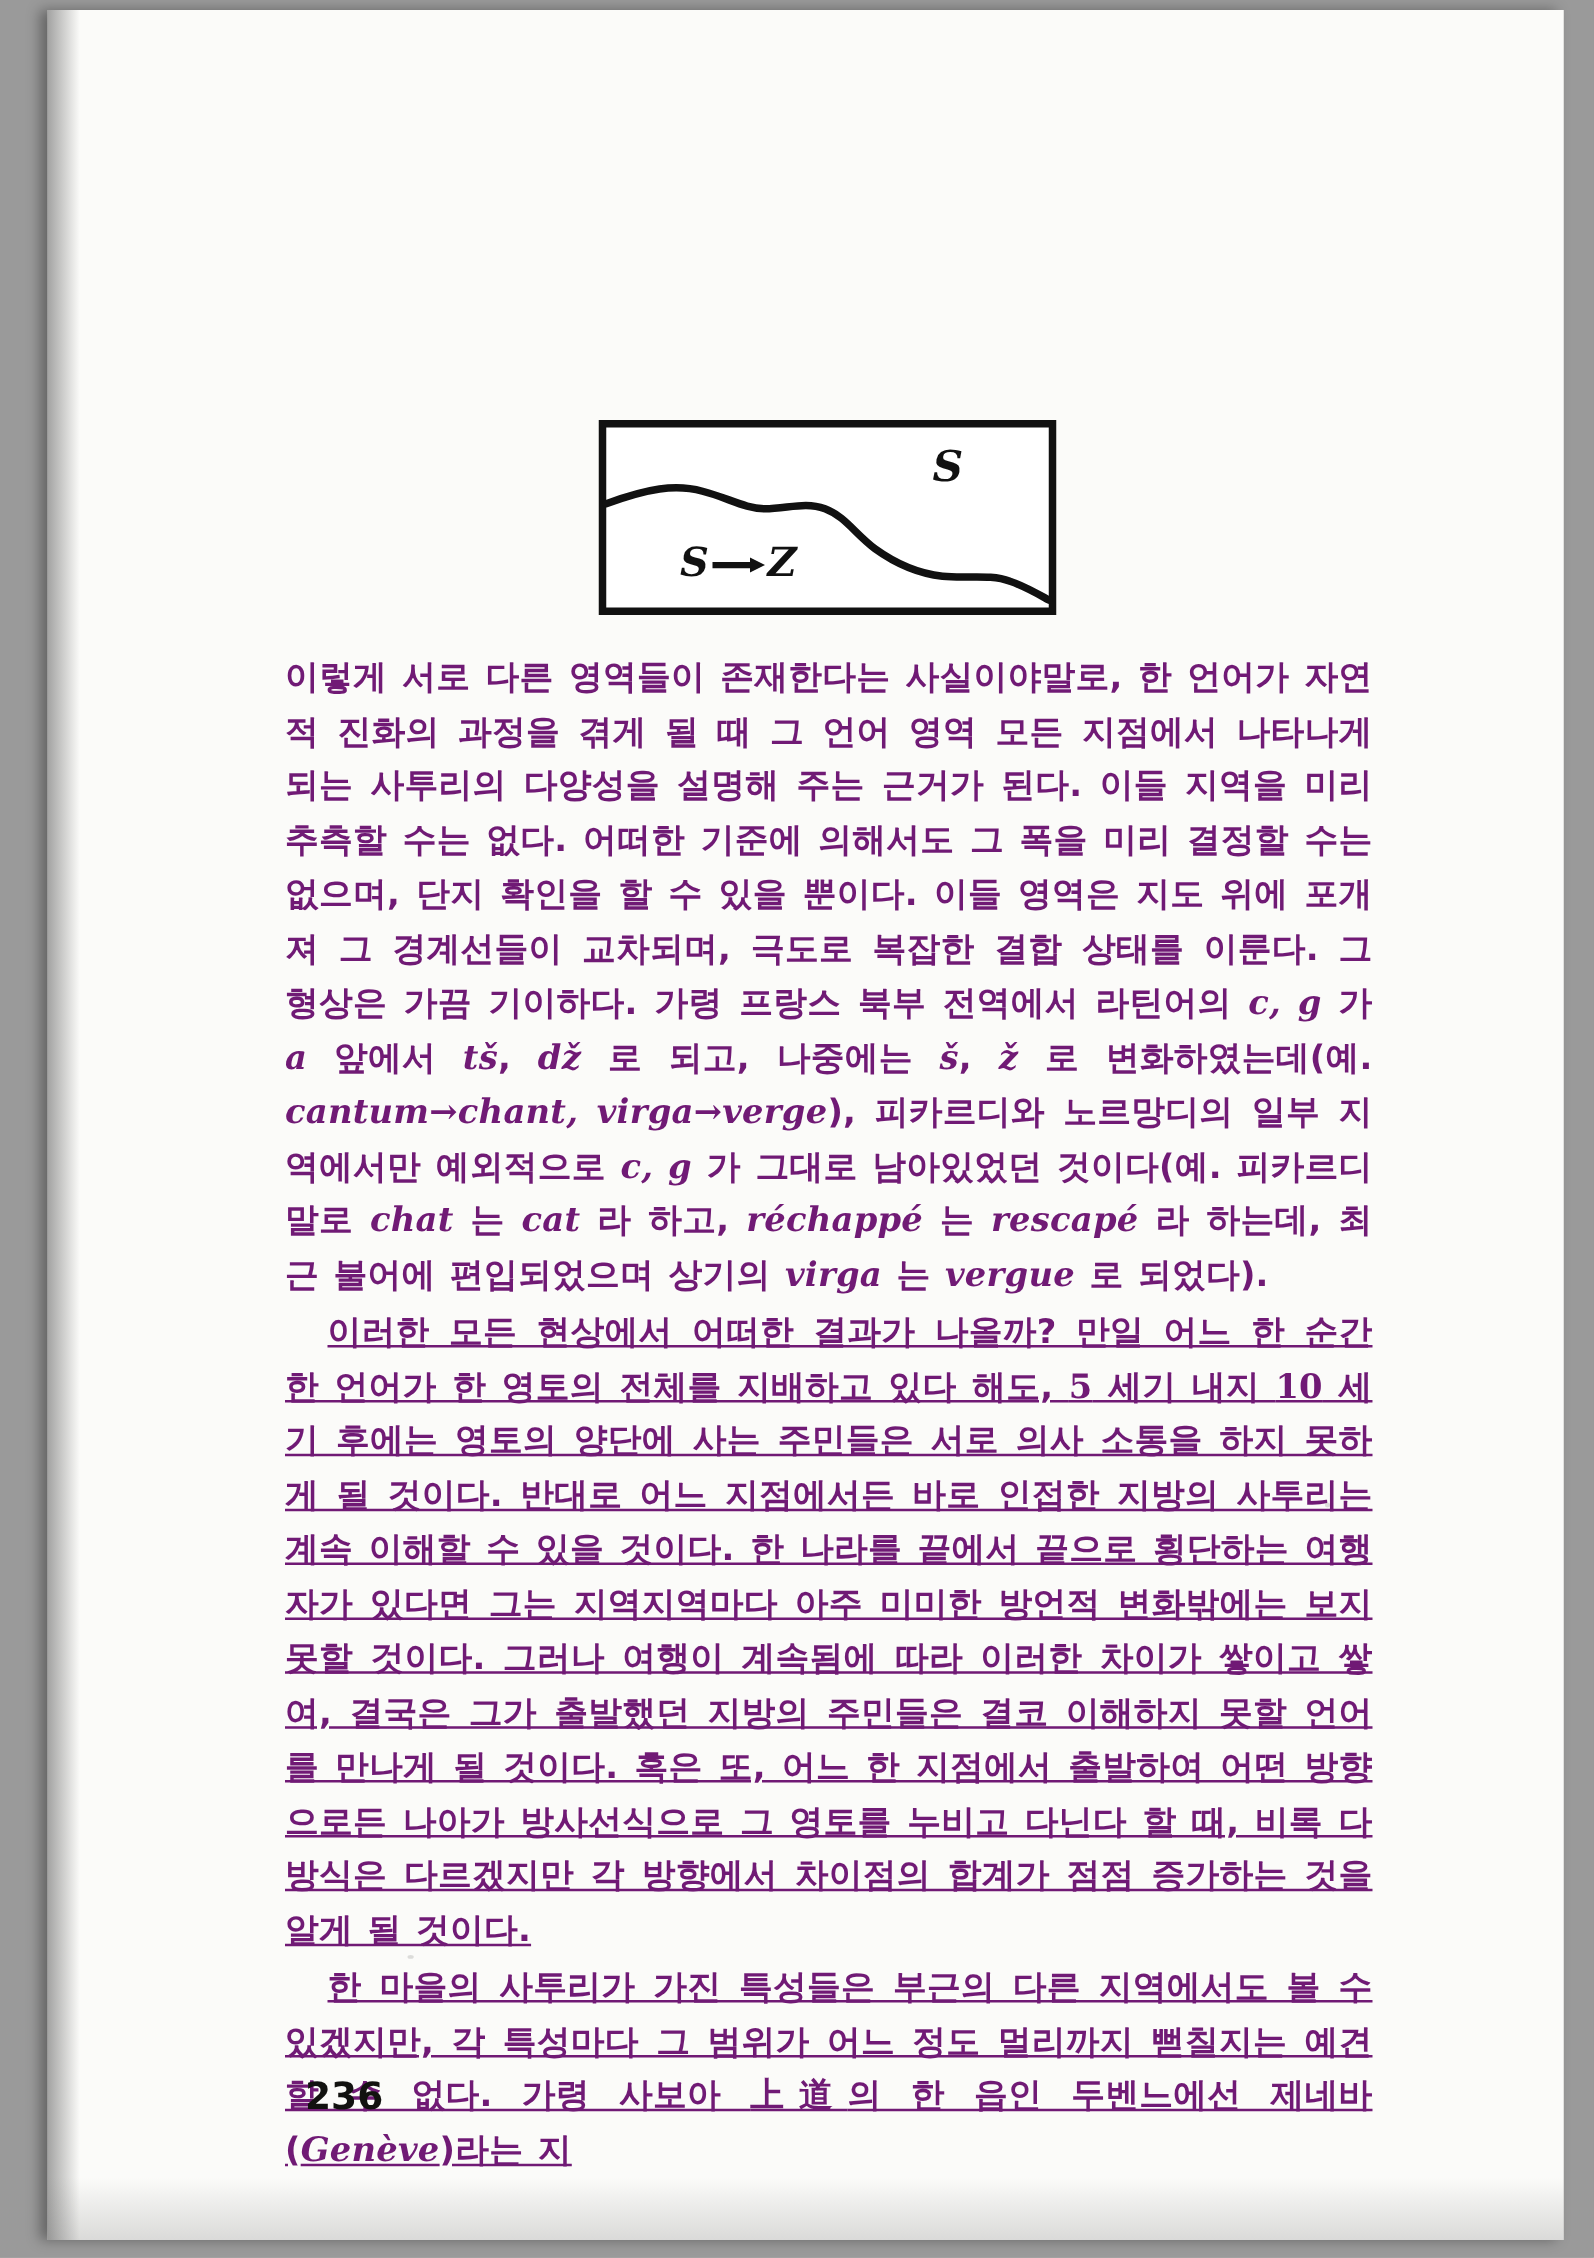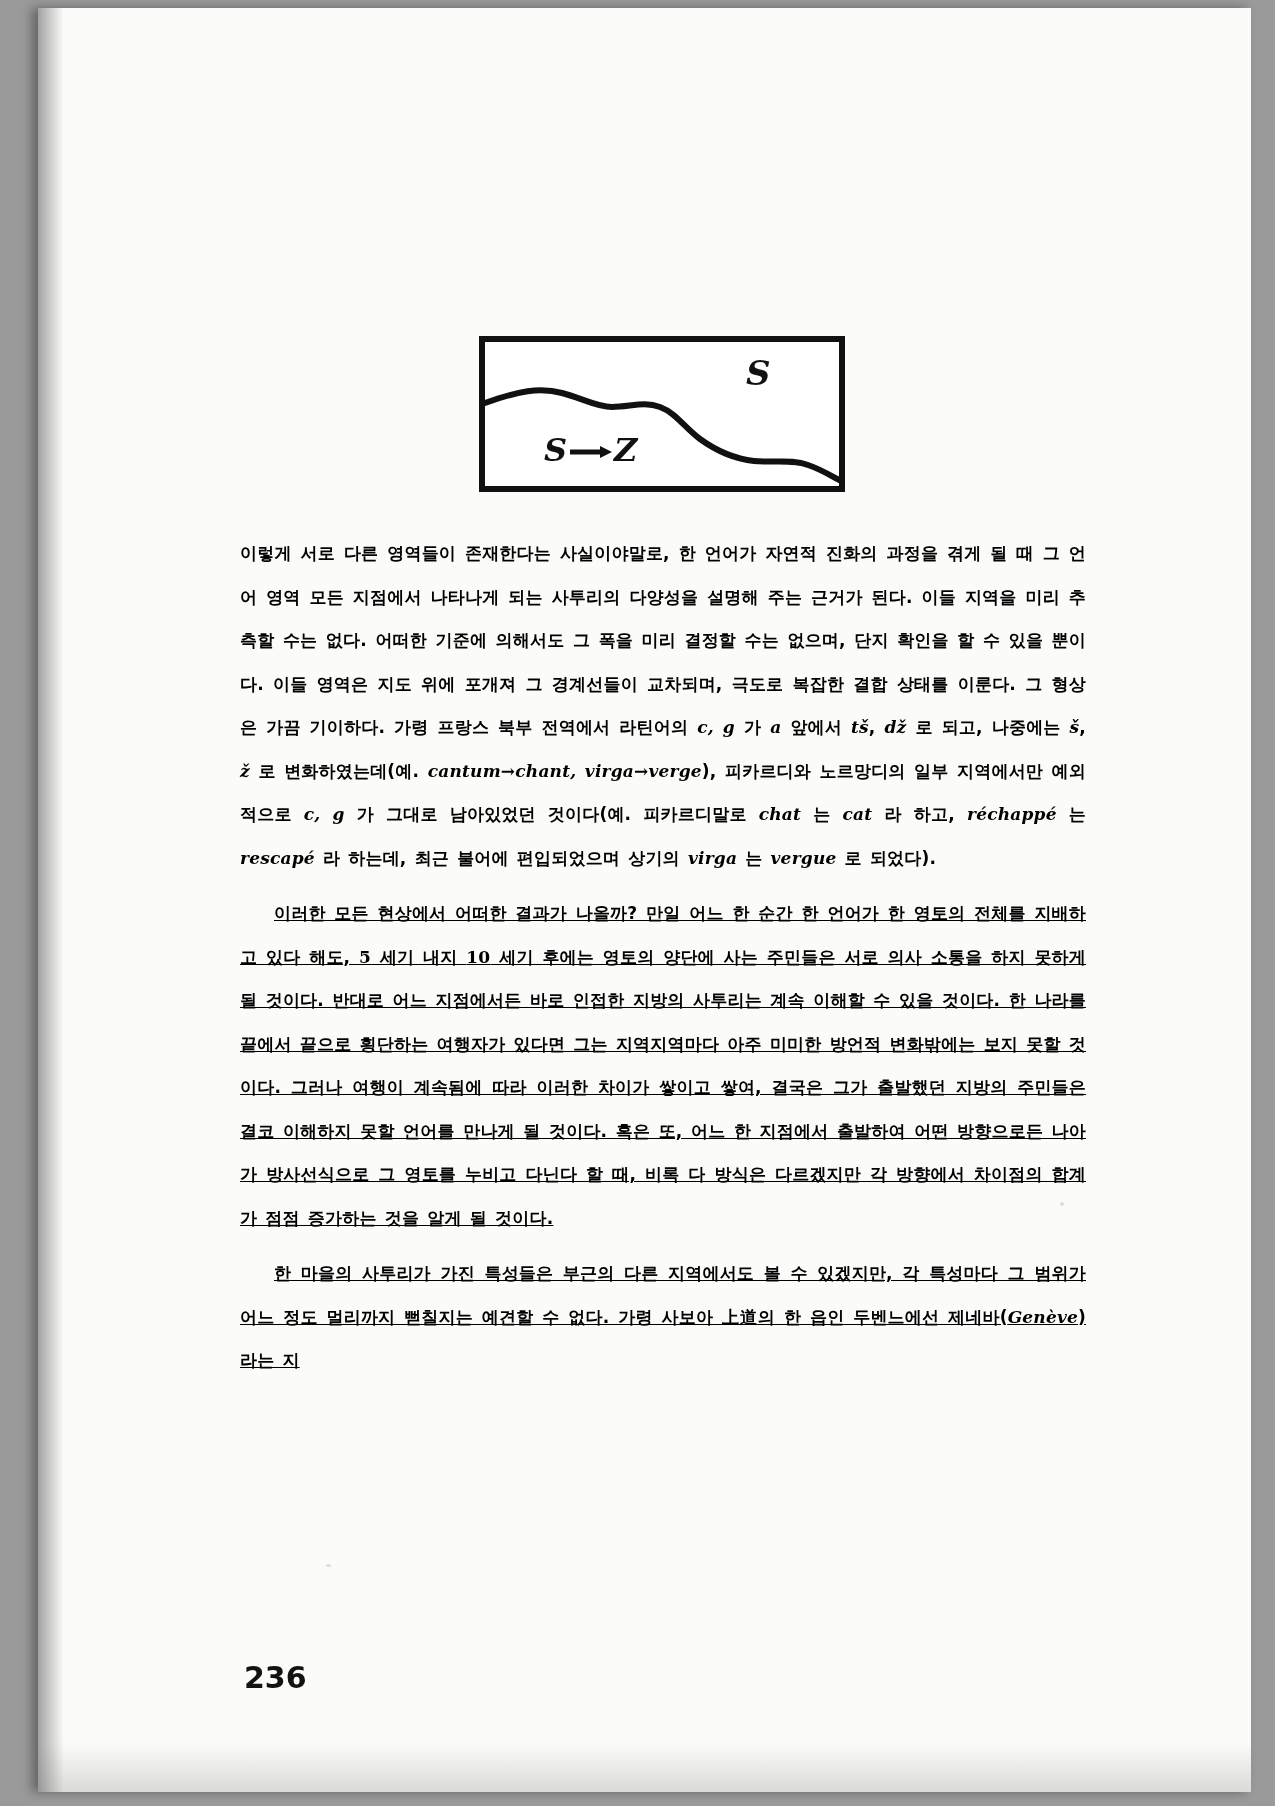--- a/index.html
+++ b/index.html
@@ -60,24 +60,24 @@
   .figure svg { display: block; }
 
   
   .content {
     position: absolute;
     left: 228px;
     top: 520px;
     width: 870px;
   }
   p {
-    margin: 12px;
-    font-size: 17px;
+    margin: 0;
+    font-size: 27px;
     line-height: 43.5px;
-    color: #000000;
+    color: #701a75;
     text-align: justify;
     letter-spacing: 0.2px;
     word-spacing: 2px;
     font-family: "DejaVu Sans", "Liberation Sans", sans-serif;
     font-weight: 600;
   }
   p.indent { text-indent: 34px; }
   p + p { margin-top: 2px; text-decoration: underline; }
   .it {
     font-family: "DejaVu Serif", "Liberation Serif", serif;

